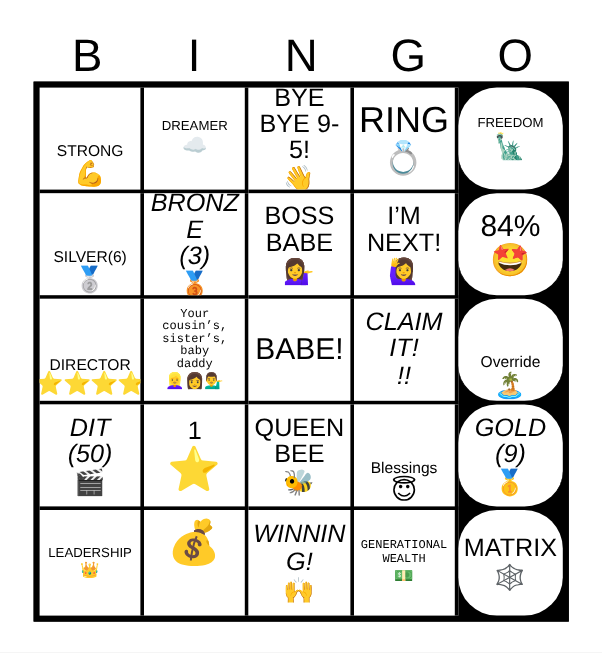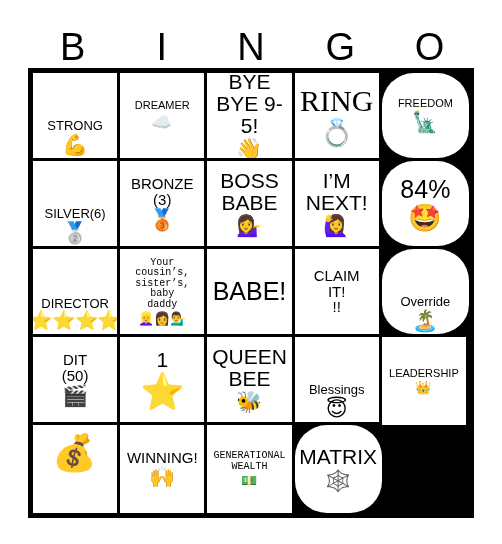--- a/index.html
+++ b/index.html
@@ -77,24 +77,24 @@
     white-space: pre-line;
     color: #000;
   }
   .cell-emoji {
     line-height: 1;
     margin-top: 2px;
     font-family: "DejaVu Sans", sans-serif;
   }
 
   
-  .t-xxl .cell-text { font-size: 30px; font-family: Liberation Serif, serif; }
+  .t-xxl .cell-text { font-size: 30px; }
   .t-xl  .cell-text { font-size: 25px; }
   .t-lg  .cell-text { font-size: 21px; }
-  .t-md  .cell-text { font-size: 15px; }
+  .t-md  .cell-text { font-size: 21px; font-style: italic; }
   .t-sm  .cell-text { font-size: 13px; margin-top: 44px; }
   .t-xs  .cell-text { font-size: 11px; }
   .t-xxs .cell-text { font-size: 10px; font-family: Liberation Mono, monospace; }
 
   
   .e-xl .cell-emoji { font-size: 36px; }
   .e-lg .cell-emoji { font-size: 27px; }
   .e-md .cell-emoji { font-size: 21px; }
   .e-sm .cell-emoji { font-size: 17px; }
   .e-xs .cell-emoji { font-size: 13px; }
@@ -204,20 +204,25 @@
       </div>
       <div class="cell t-lg e-md">
         <div class="cell-text">QUEEN
 BEE</div>
         <div class="cell-emoji">🐝</div>
       </div>
       <div class="cell t-sm e-md">
         <div class="cell-text">Blessings</div>
         <div class="cell-emoji">😇</div>
       </div>
+      <div class="cell t-md e-md col-last">
+        <div class="cell-text">GOLD
+(9)</div>
+        <div class="cell-emoji">🥇</div>
+      </div>
       <div class="cell t-xs e-xs row-last">
         <div class="cell-text">LEADERSHIP</div>
         <div class="cell-emoji">👑</div>
       </div>
       <div class="cell t-md e-xl row-last emoji-only">
         <div class="cell-emoji">💰</div>
       </div>
       <div class="cell t-md e-md row-last">
         <div class="cell-text">WINNING!</div>
         <div class="cell-emoji">🙌</div>

